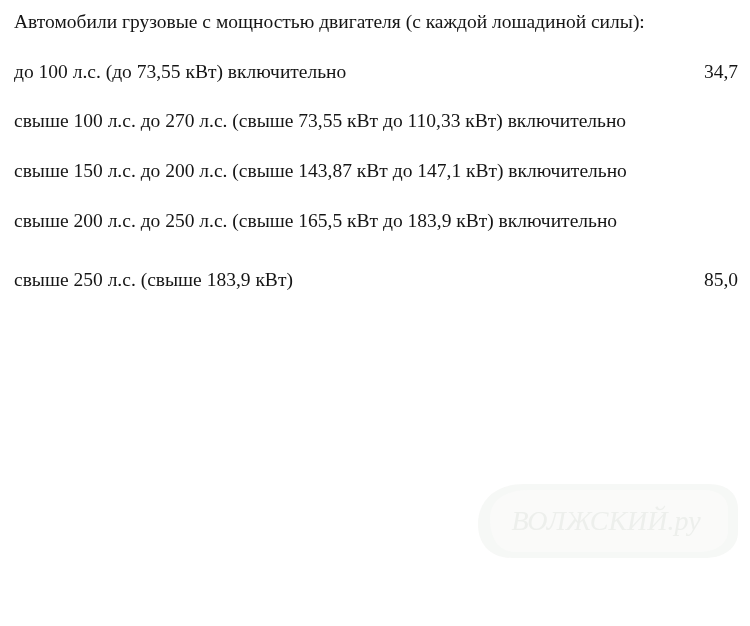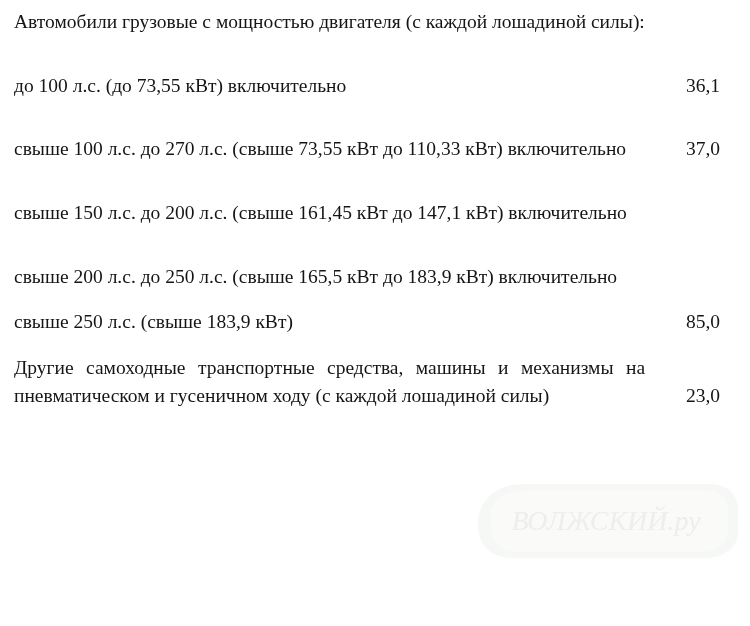--- a/index.html
+++ b/index.html
@@ -14,21 +14,21 @@
     color: #151515;
     overflow: hidden;
     position: relative;
   }
 
   .page {
     position: relative;
     width: 750px;
     height: 626px;
     box-sizing: border-box;
-    padding: 8px 30px 0 14px;
+    padding: 8px 12px 0 14px;
   }
 
   .row {
     position: relative;
     display: flex;
     align-items: flex-start;
     justify-content: space-between;
   }
 
   .text-col {
@@ -44,22 +44,22 @@
     line-height: 1.42;
     white-space: nowrap;
   }
 
   
   .justify {
     text-align: justify;
     text-align-last: left;
   }
 
-  .block-gap-lg { margin-top: 36px; }
-  .block-gap-md { margin-top: 18px; }
+  .block-gap-lg { margin-top: 22px; }
+  .block-gap-md { margin-top: 32px; }
 
   
   .rate-bottom { align-self: flex-end; }
   .rate-top { align-self: flex-start; }
 
   
   .watermark {
     position: absolute;
     right: 8px;
     bottom: 62px;
@@ -75,45 +75,40 @@
 
 <div class="page">
 
   <div class="row">
     <div class="text-col justify">Автомобили грузовые с мощностью двигателя (с каждой лошадиной силы):</div>
     <div class="rate-col"></div>
   </div>
 
   <div class="row block-gap-lg">
     <div class="text-col">до 100 л.с. (до 73,55 кВт) включительно</div>
-    <div class="rate-col rate-top">36,1</div>
+    <div class="rate-col rate-top">34,7</div>
   </div>
 
   <div class="row block-gap-lg">
     <div class="text-col">свыше 100 л.с. до 270 л.с. (свыше 73,55 кВт до 110,33 кВт) включительно</div>
-    <div class="rate-col rate-bottom">37,0</div>
   </div>
 
   <div class="row block-gap-lg">
-    <div class="text-col">свыше 150 л.с. до 200 л.с. (свыше 161,45 кВт до 147,1 кВт) включительно</div>
+    <div class="text-col">свыше 150 л.с. до 200 л.с. (свыше 143,87 кВт до 147,1 кВт) включительно</div>
   </div>
 
   <div class="row block-gap-lg">
     <div class="text-col">свыше 200 л.с. до 250 л.с. (свыше 165,5 кВт до 183,9 кВт) включительно</div>
   </div>
 
   <div class="row block-gap-md">
     <div class="text-col">свыше 250 л.с. (свыше 183,9 кВт)</div>
     <div class="rate-col rate-top">85,0</div>
   </div>
 
-  <div class="row block-gap-md">
-    <div class="text-col justify">Другие самоходные транспортные средства, машины и механизмы на пневматическом и гусеничном ходу (с каждой лошадиной силы)</div>
-    <div class="rate-col rate-bottom">23,0</div>
-  </div>
 
 
   <div class="watermark">
     <svg width="270" height="86" viewBox="0 0 270 86" xmlns="http://www.w3.org/2000/svg">
       <path d="M6 46 C6 22, 24 6, 52 6 L236 6 C258 6, 266 18, 266 32 L266 54 C266 70, 252 80, 232 80 L40 80 C18 80, 6 66, 6 46 Z" fill="#eef0ed" opacity="0.95"></path>
       <path d="M18 40 C18 22, 34 12, 56 12 L230 12 C248 12, 256 20, 256 32 L256 52 C256 66, 244 74, 226 74 L44 74 C26 74, 18 60, 18 40 Z" fill="#f6f7f5"></path>
       <text x="134" y="52" text-anchor="middle" font-family="Liberation Serif, serif" font-style="italic" font-size="28" fill="#dfe2dd">ВОЛЖСКИЙ.ру</text>
     </svg>
   </div>
 

